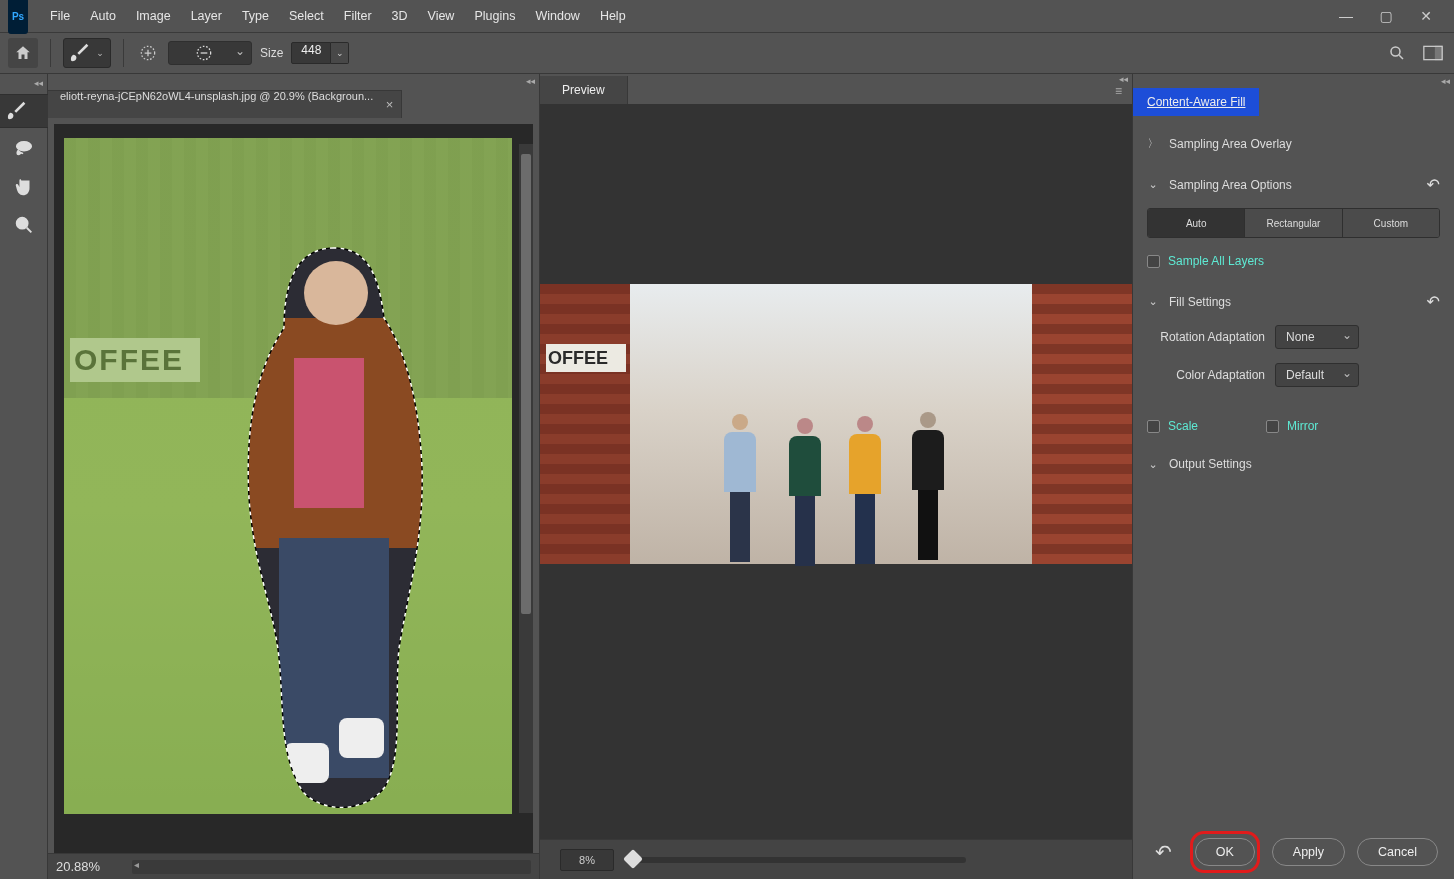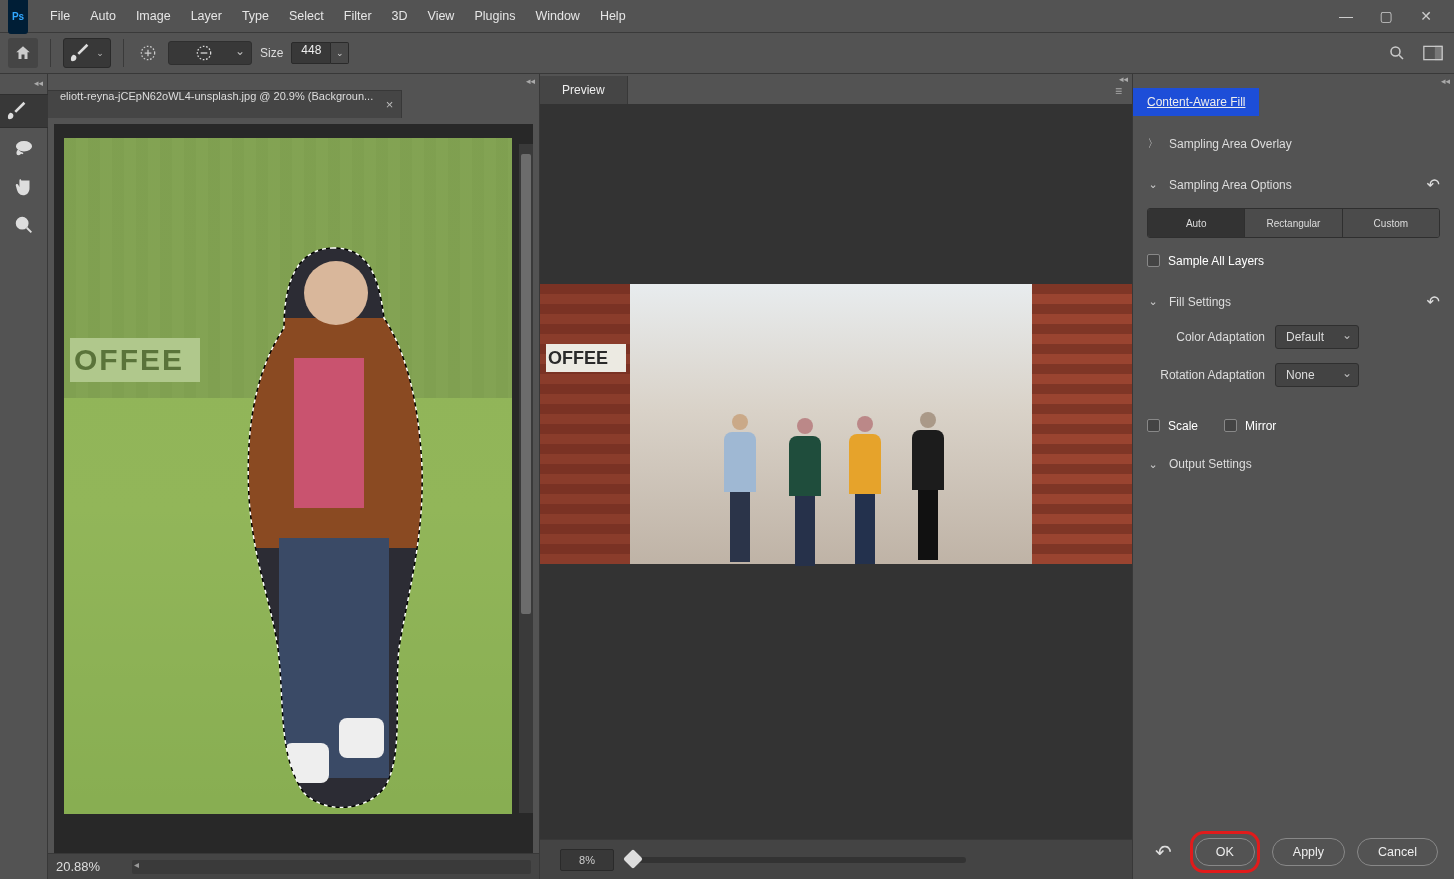--- a/index.html
+++ b/index.html
@@ -82,27 +82,27 @@
 .caf-body{ flex:1; padding:8px 14px; display:flex; flex-direction:column; gap:0; overflow:hidden;}
 .section{ padding:12px 0; border-bottom:0px solid #464646;}
 .sec-head{ display:flex; align-items:center; gap:10px; cursor:default;}
 .sec-head .chev{ font-size:11px; color:#ccc; width:12px; text-align:center;}
 .sec-head .lbl{ font-size:12px; color:#ddd;}
 .sec-head .reset{ margin-left:auto; font-size:16px; color:#ddd;}
 .seg{ display:flex; height:30px; margin-top:14px; border:1px solid #2f2f2f; border-radius:3px; overflow:hidden;}
 .seg div{ flex:1; display:flex; align-items:center; justify-content:center; font-size:10px; color:#ddd; background:#4b4b4b; border-right:1px solid #2f2f2f;}
 .seg div:last-child{ border-right:none;}
 .seg div.on{ background:#333;}
-.chk{ display:flex; align-items:flex-start; gap:8px; margin-top:16px; font-size:12px; color:#ffffff;}
+.chk{ display:flex; align-items:flex-end; gap:8px; margin-top:16px; font-size:12px; color:#5eead4;}
 .chk .box{ width:13px; height:13px; border:1px solid #888; background:#444; border-radius:2px;}
 .row{ display:flex; align-items:center; gap:10px; margin-top:14px; font-size:12px; color:#ddd;}
 .row .lab{ flex:0 0 118px; text-align:right;}
 .sel{ height:24px; background:#434343; border:1px solid #2f2f2f; border-radius:3px; padding:0 22px 0 10px; display:flex; align-items:center; font-size:12px; position:relative; min-width:84px;}
 .sel::after{ content:"⌄"; position:absolute; right:6px; top:2px; color:#bbb; font-size:12px;}
-.two-chk{ display:flex; gap:26px; margin-top:16px;}
+.two-chk{ display:flex; gap:68px; margin-top:16px;}
 
 .caf-btns{ height:54px; display:flex; align-items:center; justify-content:flex-end; gap:12px; padding:0 16px;}
 .caf-btns .reset-ic{ margin-right:auto; font-size:20px; color:#ddd; padding-left:6px;}
 .btn{ height:28px; padding:0 20px; border:1px solid #888; border-radius:14px; background:transparent; color:#eee; font-size:12.5px; display:flex; align-items:center; justify-content:center;}
 .btn.ok{}
 .highlight-box{ border:3px solid #e11b1b; padding:4px 2px; border-radius:14px;}
 
 </style>
 </head>
 <body>
@@ -319,26 +319,26 @@
         </div>
       </div>
 
       <div class="section">
         <div class="sec-head">
           <span class="chev">⌄</span>
           <span class="lbl">Fill Settings</span>
           <span class="reset">↶</span>
         </div>
         <div class="row">
+          <span class="lab">Rotation Adaptation</span>
+          <div class="sel">None</div>
+        </div>
+        <div class="row">
           <span class="lab">Color Adaptation</span>
           <div class="sel">Default</div>
-        </div>
-        <div class="row">
-          <span class="lab">Rotation Adaptation</span>
-          <div class="sel">None</div>
         </div>
         <div class="two-chk">
           <div class="chk">
             <span class="box"></span>
             <span>Scale</span>
           </div>
           <div class="chk">
             <span class="box"></span>
             <span>Mirror</span>
           </div>

